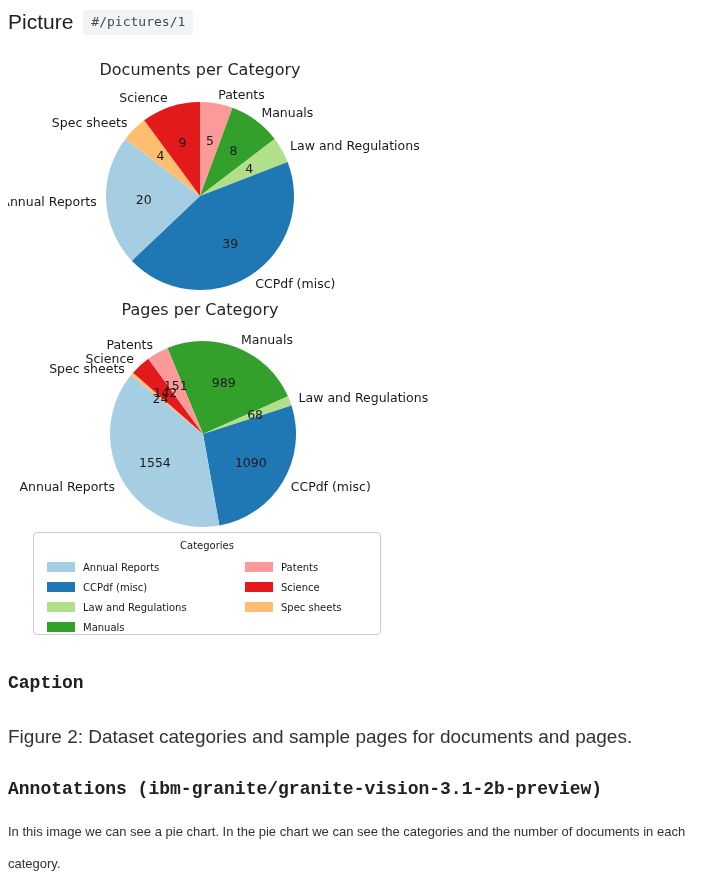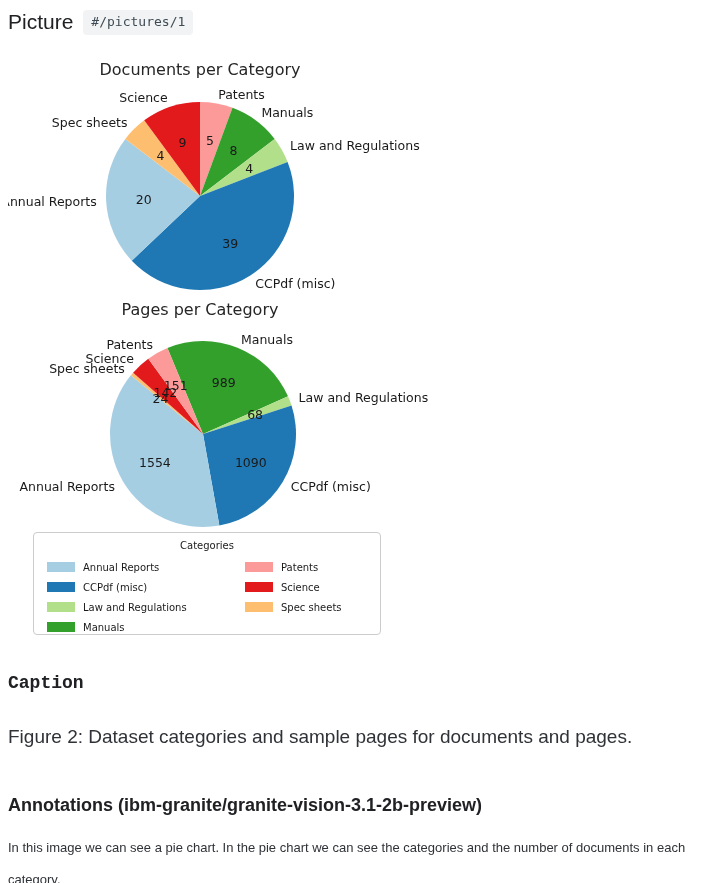--- a/index.html
+++ b/index.html
@@ -17,21 +17,21 @@
     border:1px solid #cccccc;border-radius:4px;background:#ffffff;
     font-family:"DejaVu Sans",sans-serif;font-size:10px;color:#1a1a1a;}
   .legend-title{text-align:center;padding-top:4px;line-height:17px;}
   .legend-grid{display:grid;grid-auto-flow:column;grid-template-rows:repeat(4,20px);
     grid-template-columns:198px auto;padding-left:13px;margin-top:3px;}
   .legend-item{display:flex;align-items:center;gap:8px;}
   .legend-swatch{width:28px;height:10px;flex:0 0 auto;}
   .sec-heading{font-size:18px;font-weight:700;color:#202124;line-height:22px;}
   .caption-heading{margin-top:32px;font-family:Liberation Mono, monospace;}
   .caption-text{margin-top:30px;font-size:19px;line-height:26px;color:#2f3237;}
-  .annotations-heading{margin-top:44px;}
+  .annotations-heading{margin-top:28px;font-family:Liberation Mono, monospace;}
   .annotations-text{margin-top:16px;font-size:13px;line-height:32px;color:#2f3237;width:712px;}
 </style>
 </head>
 <body>
 
 <div class="content">
 
   <div class="header-row">
     <span class="page-title">Picture</span>
     <span class="path-badge">#/pictures/1</span>

